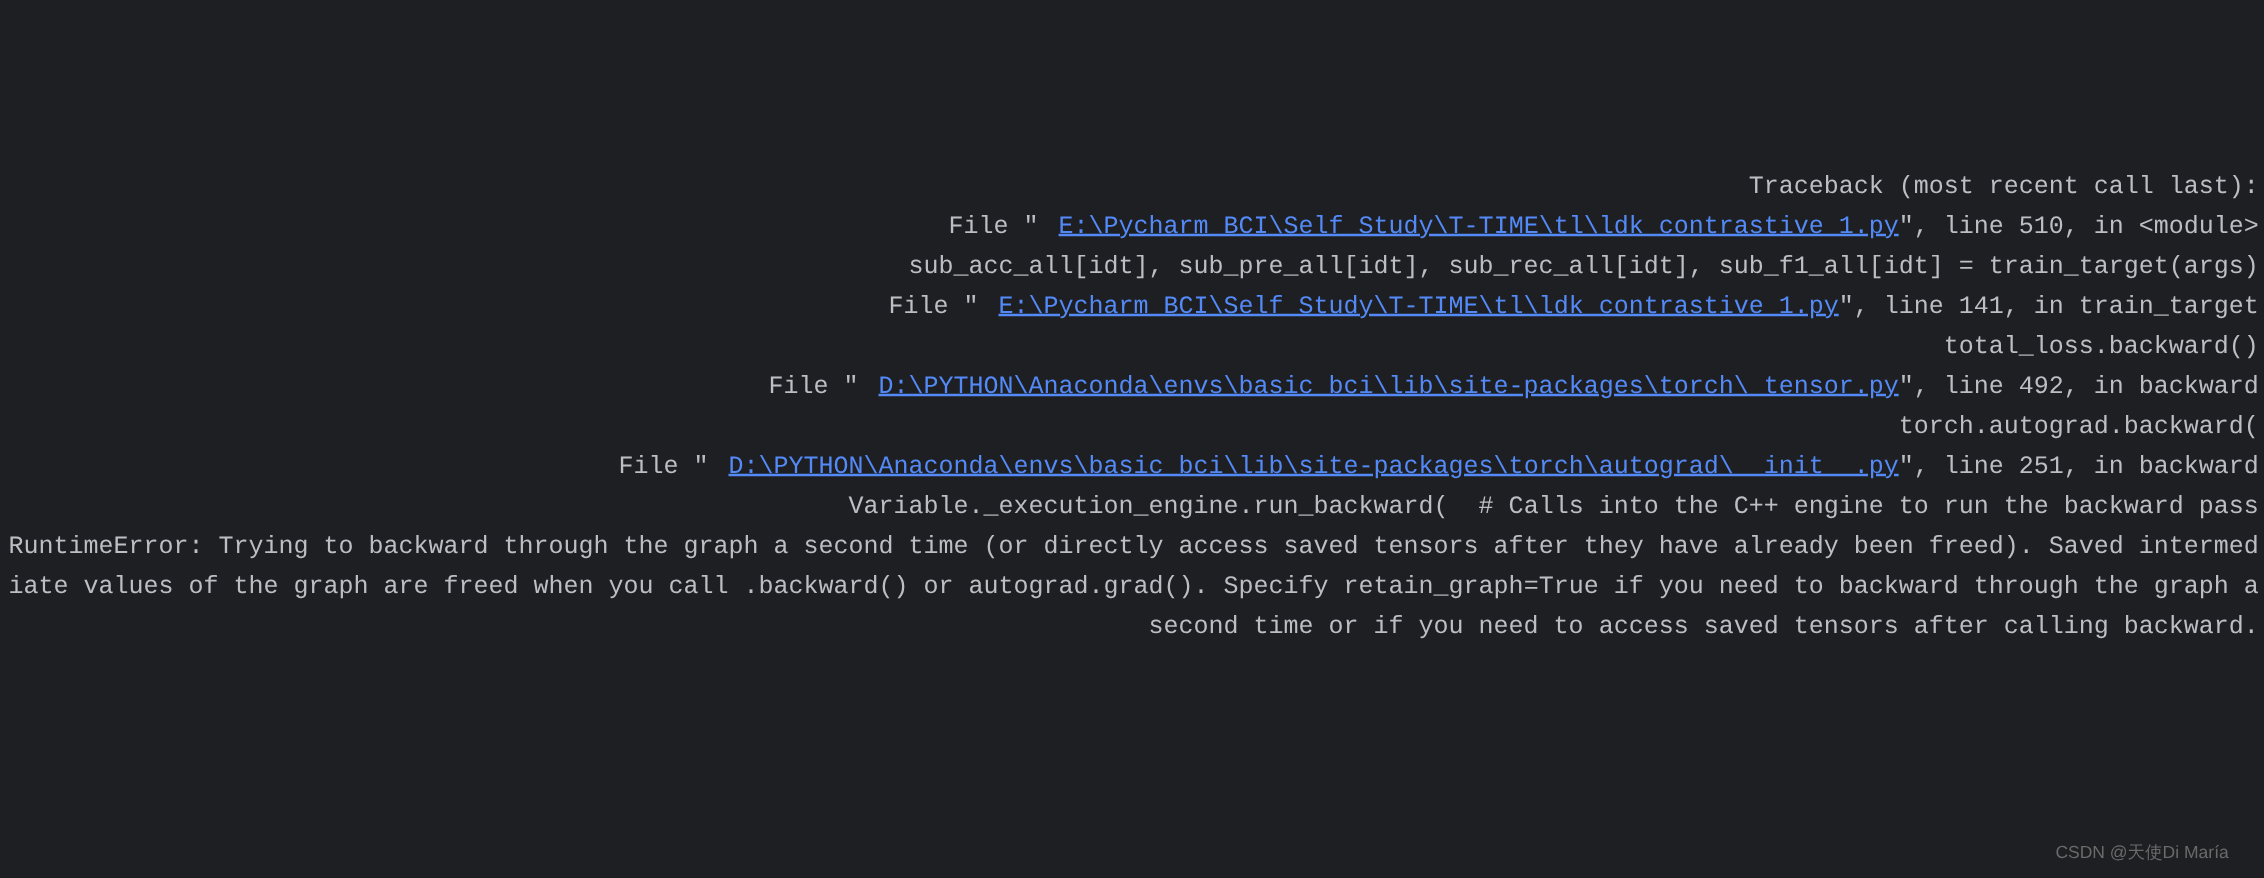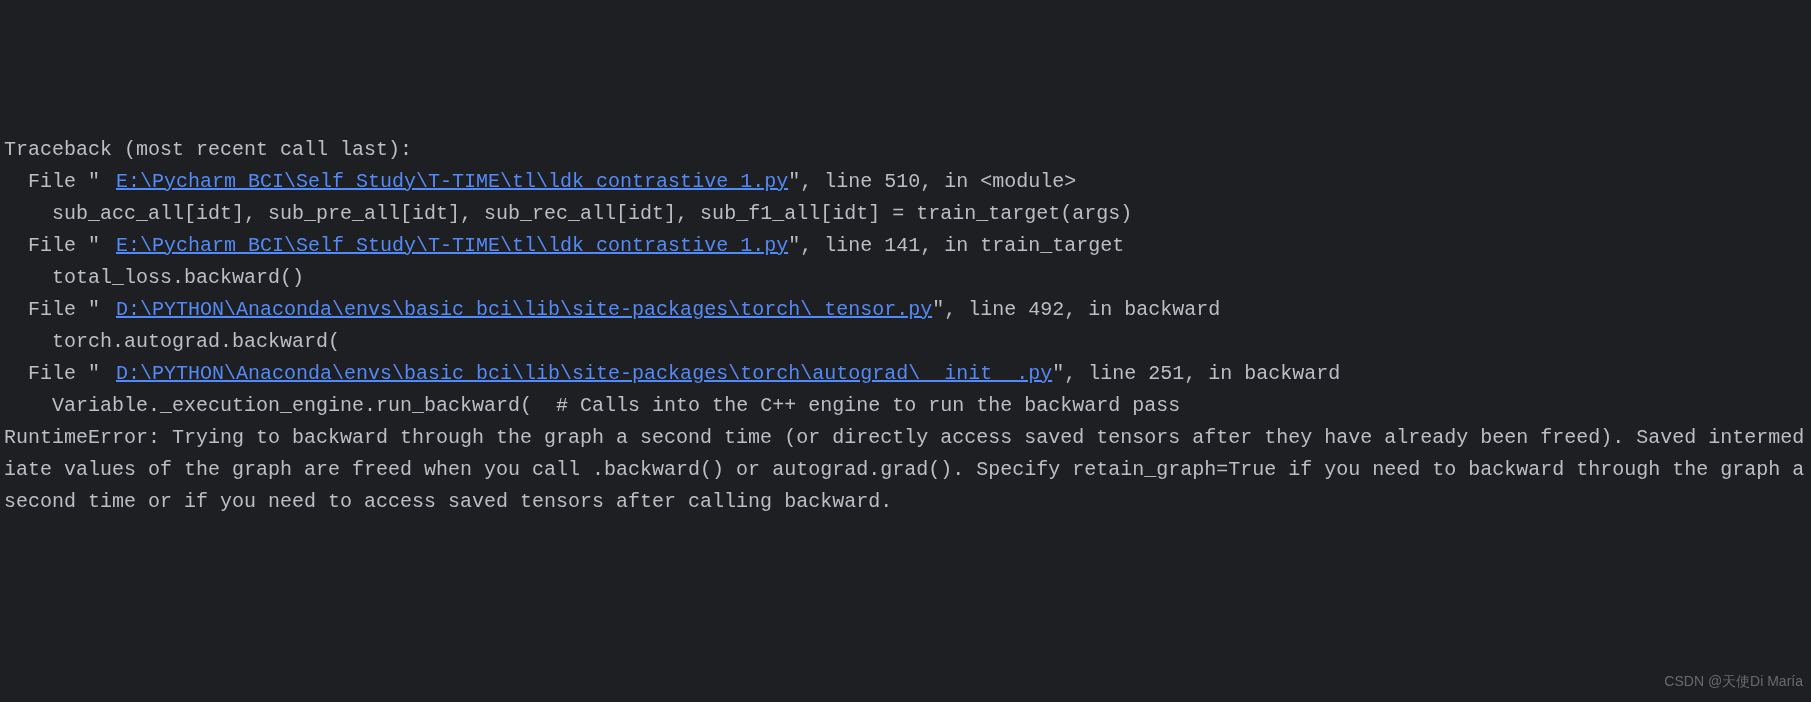--- a/index.html
+++ b/index.html
@@ -1,18 +1,19 @@
 <!DOCTYPE html>
 <html><head>
   <meta charset="utf-8">
   <style>
     * {
       margin: 0;
       padding: 0;
       box-sizing: border-box;
+      text-align: right;
     }
     body {
       background-color: #1e1f22;
       color: #bcbec4;
       font-family: 'Menlo', 'Consolas', 'Monaco', 'Courier New', monospace;
       font-size: 20px;
       line-height: 1.6;
       padding: 6px 4px;
       white-space: pre-wrap;
       word-wrap: break-word;
@@ -27,21 +28,21 @@
     }
     .file-link {
       color: #548af7;
       text-decoration: underline;
       cursor: pointer;
       margin-left: 16px;
     }
     .watermark {
       position: absolute;
       bottom: 10px;
-      right: 8px;
+      right: 28px;
       color: #6a6a6a;
       font-size: 14px;
       font-family: sans-serif;
       margin-left: 28px;
     }
     .line {
       display: block;
     }
   </style>
 </head>

